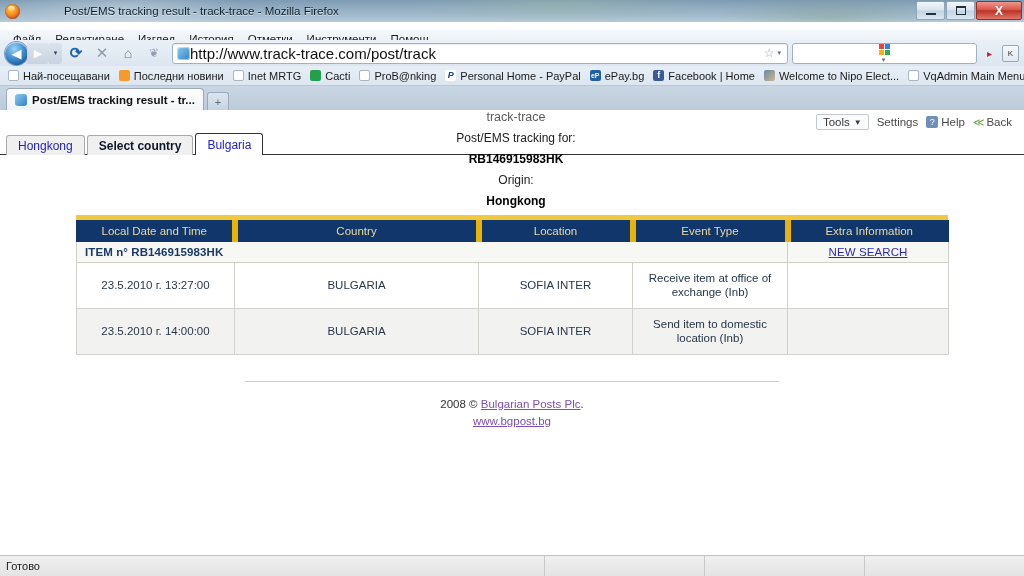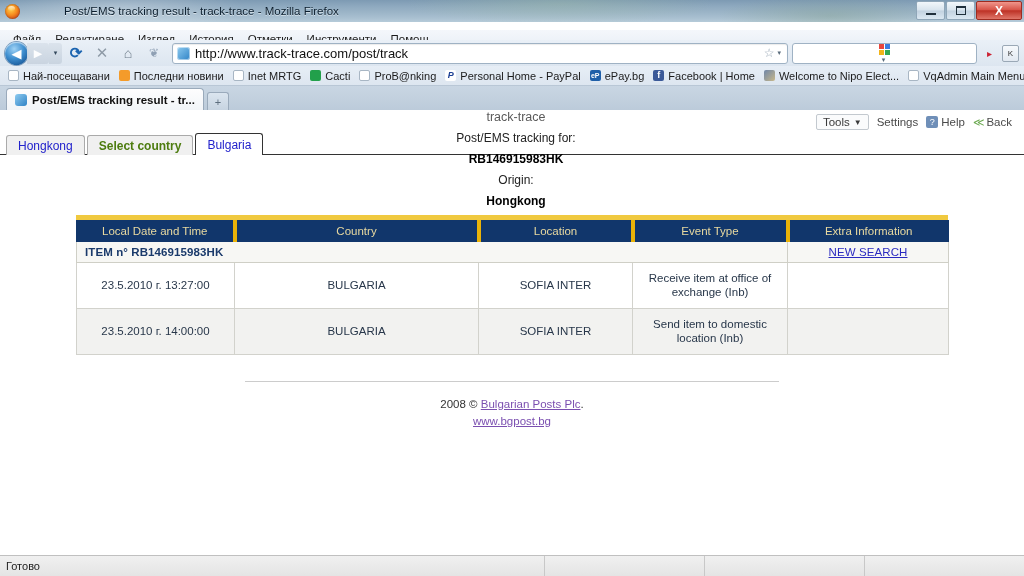--- a/index.html
+++ b/index.html
@@ -107,21 +107,21 @@
     background:#fff; border:1px solid #9fb2c4; border-radius: 3px;
     display:flex; align-items:center; padding: 0 4px;
     box-shadow: inset 0 1px 1px rgba(0,0,0,.08);
   }
   .globe {
     width: 13px; height: 13px; border-radius: 3px;
     background: linear-gradient(135deg,#8ecbf0,#2f83c6);
     box-shadow: inset 0 0 0 1px rgba(255,255,255,.5);
     flex:0 0 auto;
   }
-  .url-text { margin-left: 5px; font-size: 13px; color: #111; white-space:nowrap; }
+  .url-text { font-size: 15px; color: #111; white-space:nowrap; }
   .star { margin-left:auto; font-size:12px; color:#9aa8b6; padding:0 3px; }
   .urlcaret { font-size:7px; color:#5a6c7c; padding-right:2px; }
 
   .searchbar {
     width: 185px; height: 21px; margin-left: 4px;
     background:#fff; border:1px solid #9fb2c4; border-radius: 3px;
     display:flex; align-items:center; padding: 0 4px; flex-direction: column;
   }
   .gicon { width:12px; height:12px; position:relative; flex:0 0 auto; }
   .gicon i { position:absolute; width:5px; height:5px; display:block; }
@@ -209,42 +209,42 @@
   .ctabs {
     position:relative; display:flex; align-items:flex-end; height:22px;
     padding-left:6px; margin-top:1px;
   }
   .ctab {
     height:20px; display:flex; align-items:center; padding:0 11px;
     font-size:12px; color:#2222cc; background:#f0f0f0;
     border:1px solid #aaaaaa; border-bottom:none; border-radius:3px 3px 0 0;
     margin-right:2px;
   }
-  .ctab.bold { font-weight:bold; color:#4d7c0f; }
+  .ctab.bold { font-weight:bold; color:#0f172a; }
   .ctab.active {
     background:#ffffff; border-color:#333333; height:22px; color:#2222cc; font-weight:normal;
   }
   .page-rule { height:1px; background:#333333; margin-top:-1px; }
 
   
   .table-wrap { margin: 60px auto 0; width: 872px; }
   table.tt { width:100%; border-collapse: collapse; table-layout: fixed; }
   .goldbar { height: 5px; background:#f0c93f; }
   .itemrow td {
     background:#f7f7f4; border:1px solid #cfcfc6; border-top:none;
     font-size:11.5px; font-weight:bold; color:#1a3a6b; padding: 4px 8px;
     letter-spacing:.1px;
   }
   .itemrow td.ns {
     text-align:center; font-weight:normal; padding:4px;
   }
   .itemrow td.ns a { color:#2a2ac0; text-decoration:underline; font-size:11.5px; }
   thead.hd th {
     background:#11366b; color:#e8d9a0; font-size:11.5px; font-weight:normal;
-    padding: 5px 4px; border-left:1px solid #ffffff; border-right:4px solid #eab308;
+    padding: 5px 4px; border-left:1px solid #ffffff; border-right:6px solid #eab308;
     text-align:center;
   }
   thead.hd th:first-child { border-left:1px solid #11366b; }
   thead.hd th:last-child { border-right:1px solid #11366b; }
   tbody.bd td {
     font-size:11.5px; color:#28374a; text-align:center;
     border:1px solid #d2d2cc; padding: 8px 4px; line-height:1.25;
     vertical-align: middle;
   }
   tbody.bd tr.odd td { background:#ffffff; }

